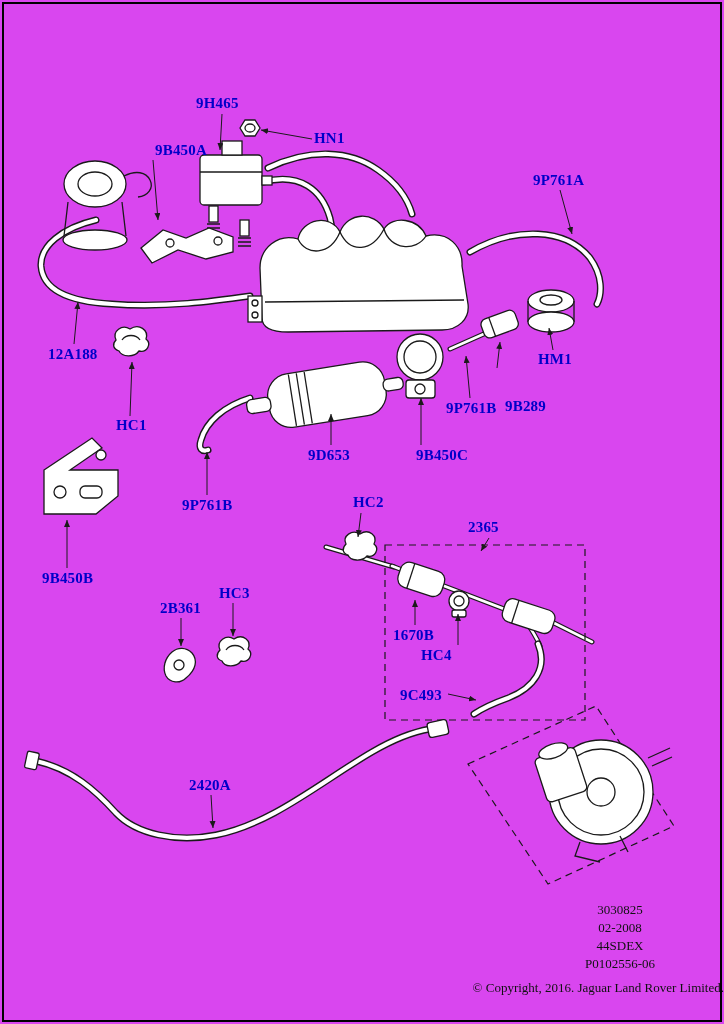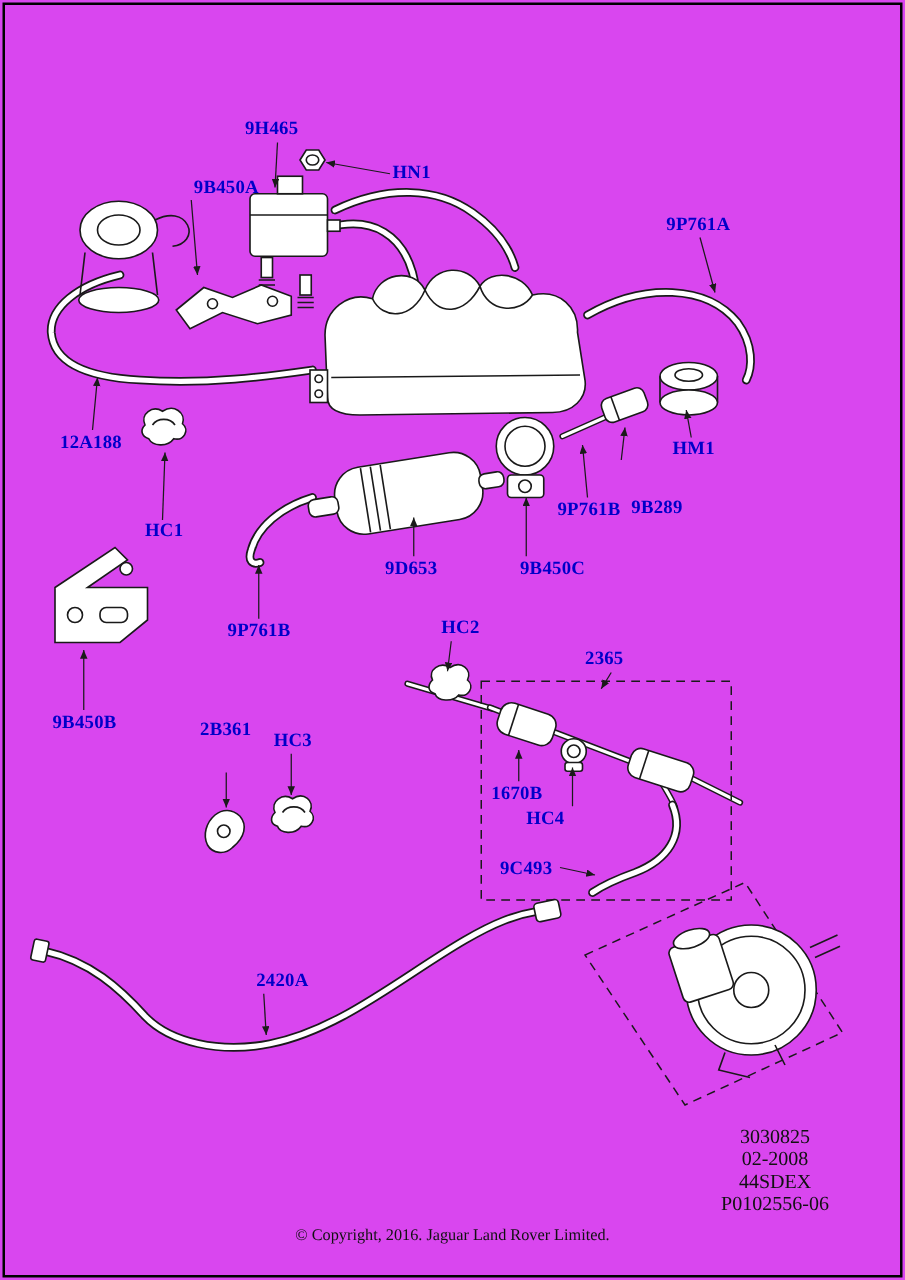--- a/index.html
+++ b/index.html
@@ -13,24 +13,24 @@
     border:2px solid #000; pointer-events:none;
   }
   .art { position:absolute; left:0; top:0; }
   .label-layer { position:absolute; left:0; top:0; width:724px; height:1024px; }
   .part-label {
     position:absolute; color:var(--label-color); font-weight:bold;
     font-size:15px; white-space:nowrap; letter-spacing:0.2px;
   }
   .footer-block {
     position:absolute; left:574px; top:901px; width:92px; text-align:center;
-    font-size:16px; color:#111; line-height:18px;
+    font-size:13px; color:#111; line-height:18px;
   }
   .copyright {
-    position:absolute; left:0; right:0; top:980px; text-align:center;
+    position:absolute; left:0; right:0; top:980px; text-align:right;
     font-size:13px; color:#111;
   }
   
   .ln  { stroke:#1a1a1a; stroke-width:1.3; }
   .po  { fill:none; stroke:#1a1a1a; stroke-width:7;   stroke-linecap:round; }
   .pi  { fill:none; stroke:#ffffff; stroke-width:4.2; stroke-linecap:round; }
   .po2 { fill:none; stroke:#1a1a1a; stroke-width:5;   stroke-linecap:round; }
   .pi2 { fill:none; stroke:#ffffff; stroke-width:2.6; stroke-linecap:round; }
   .dash{ stroke:#1a1a1a; stroke-width:1.2; stroke-dasharray:7 5; fill:none; }
   .ld  { stroke:#1a1a1a; stroke-width:1; fill:none; }
@@ -249,26 +249,26 @@
       <div class="part-label" style="left: 116px; top: 417px;">HC1</div>
       <div class="part-label" style="left: 538px; top: 351px;">HM1</div>
       <div class="part-label" style="left: 505px; top: 370px; margin-top: 28px;">9B289</div>
       <div class="part-label" style="left: 446px; top: 400px;">9P761B</div>
       <div class="part-label" style="left: 308px; top: 447px;">9D653</div>
       <div class="part-label" style="left: 416px; top: 447px;">9B450C</div>
       <div class="part-label" style="left: 182px; top: 497px;">9P761B</div>
       <div class="part-label" style="left: 353px; top: 494px;">HC2</div>
       <div class="part-label" style="left: 468px; top: 519px;">2365</div>
       <div class="part-label" style="left: 42px; top: 570px;">9B450B</div>
-      <div class="part-label" style="left: 160px; top: 576px;">2B361</div>
+      <div class="part-label" style="left: 160px; top: 600px;">2B361</div>
       <div class="part-label" style="left: 219px; top: 585px;">HC3</div>
       <div class="part-label" style="left: 393px; top: 627px;">1670B</div>
       <div class="part-label" style="left: 421px; top: 647px;">HC4</div>
       <div class="part-label" style="left: 400px; top: 687px;">9C493</div>
-      <div class="part-label" style="left: 189px; top: 777px; margin-left: 16px;">2420A</div>
+      <div class="part-label" style="left: 189px; top: 777px;">2420A</div>
     </div>
 
   <div class="footer-block">
     <div>3030825</div>
     <div>02-2008</div>
     <div>44SDEX</div>
     <div>P0102556-06</div>
   </div>
 
   <div class="copyright">© Copyright, 2016. Jaguar Land Rover Limited.</div>

